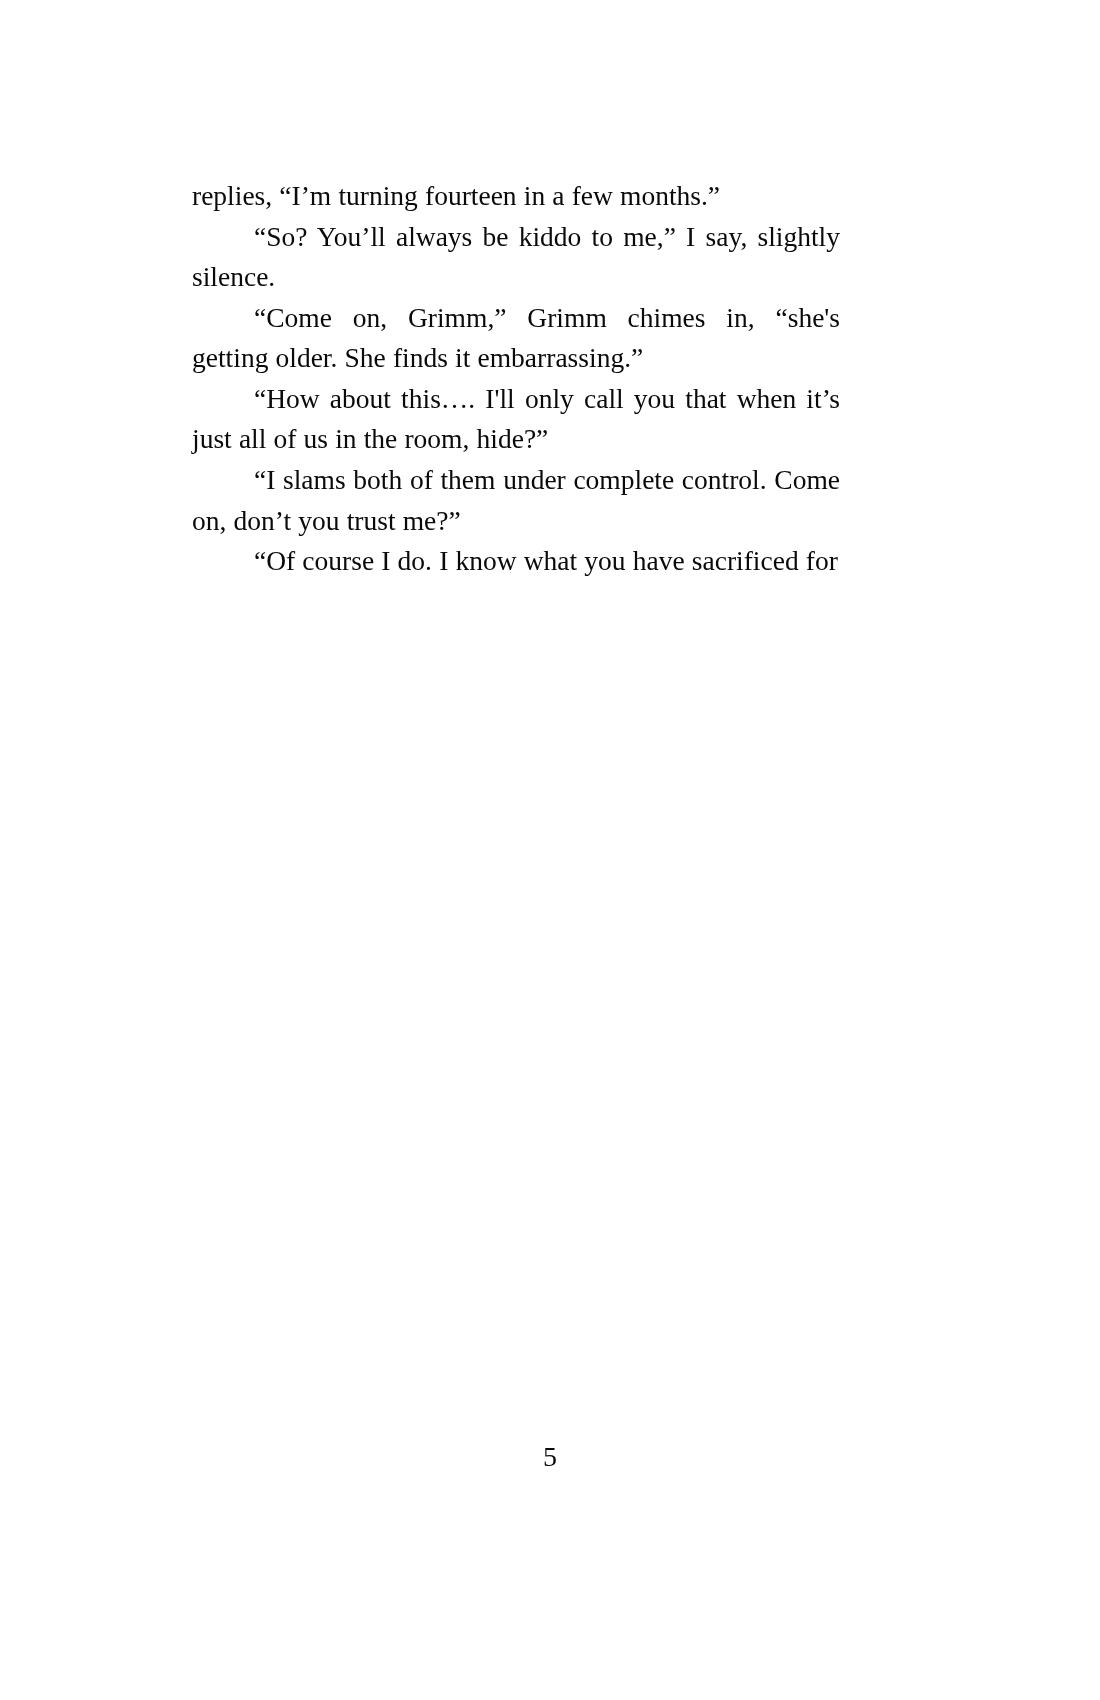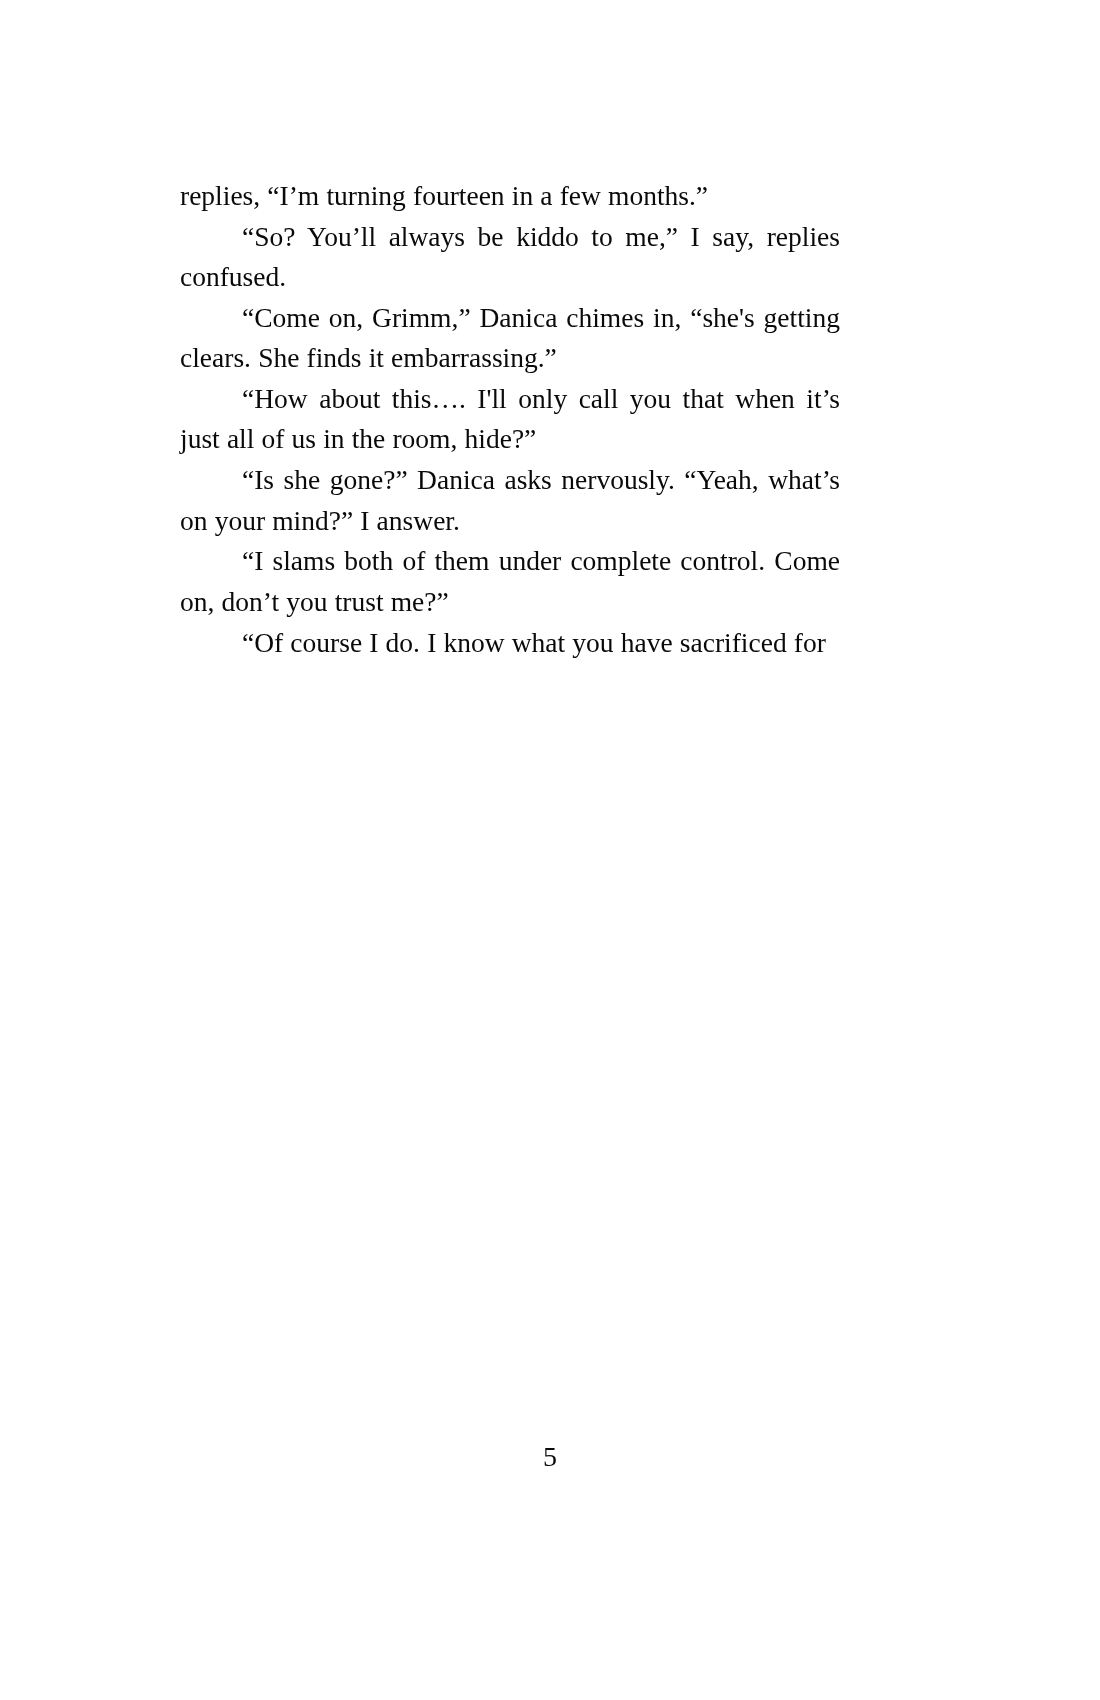--- a/index.html
+++ b/index.html
@@ -20,21 +20,21 @@
     overflow: hidden;
     box-sizing: border-box;
   }
   .text-block {
     position: absolute;
     left: 180px;
     top: 176px;
     width: 660px;
   }
   .para {
-    margin: 0 0 0.02em 0;
+    margin: 0 0 0.02em 12px;
     padding: 0;
     font-size: 27.5px;
     line-height: 40.3px;
     text-align: justify;
     text-justify: inter-word;
     text-indent: 62px;
     -webkit-hyphens: none;
     hyphens: none;
     word-spacing: 0.01em;
   }
@@ -54,29 +54,28 @@
 </style>
 </head>
 <body>
 
 <div class="page">
 
   <div class="text-block">
 
     <p class="para no-indent">replies, “I’m turning fourteen in a few months.”</p>
 
-    <p class="para">“So? You’ll always be kiddo to me,” I say, replies confused.</p>
+    <p class="para">“So? You’ll always be kiddo to me,” I say, slightly silence.</p>
 
-    <p class="para">“Come on, Grimm,” Danica chimes in, “she's getting clears. She finds it embarrassing.”</p>
+    <p class="para">“Come on, Grimm,” Grimm chimes in, “she's getting older. She finds it embarrassing.”</p>
 
     <p class="para">“How about this…. I'll only call you that when it’s just all of us in the room, hide?”</p>
 
 
 
-    <p class="para">“Is she gone?” Danica asks nervously. “Yeah, what’s on your mind?” I answer.</p>
 
 
 
     <p class="para">“I slams both of them under complete control. Come on, don’t you trust me?”</p>
 
     <p class="para">“Of course I do. I know what you have sacrificed for</p>
 
   </div>
 
   <div class="page-number">5</div>

